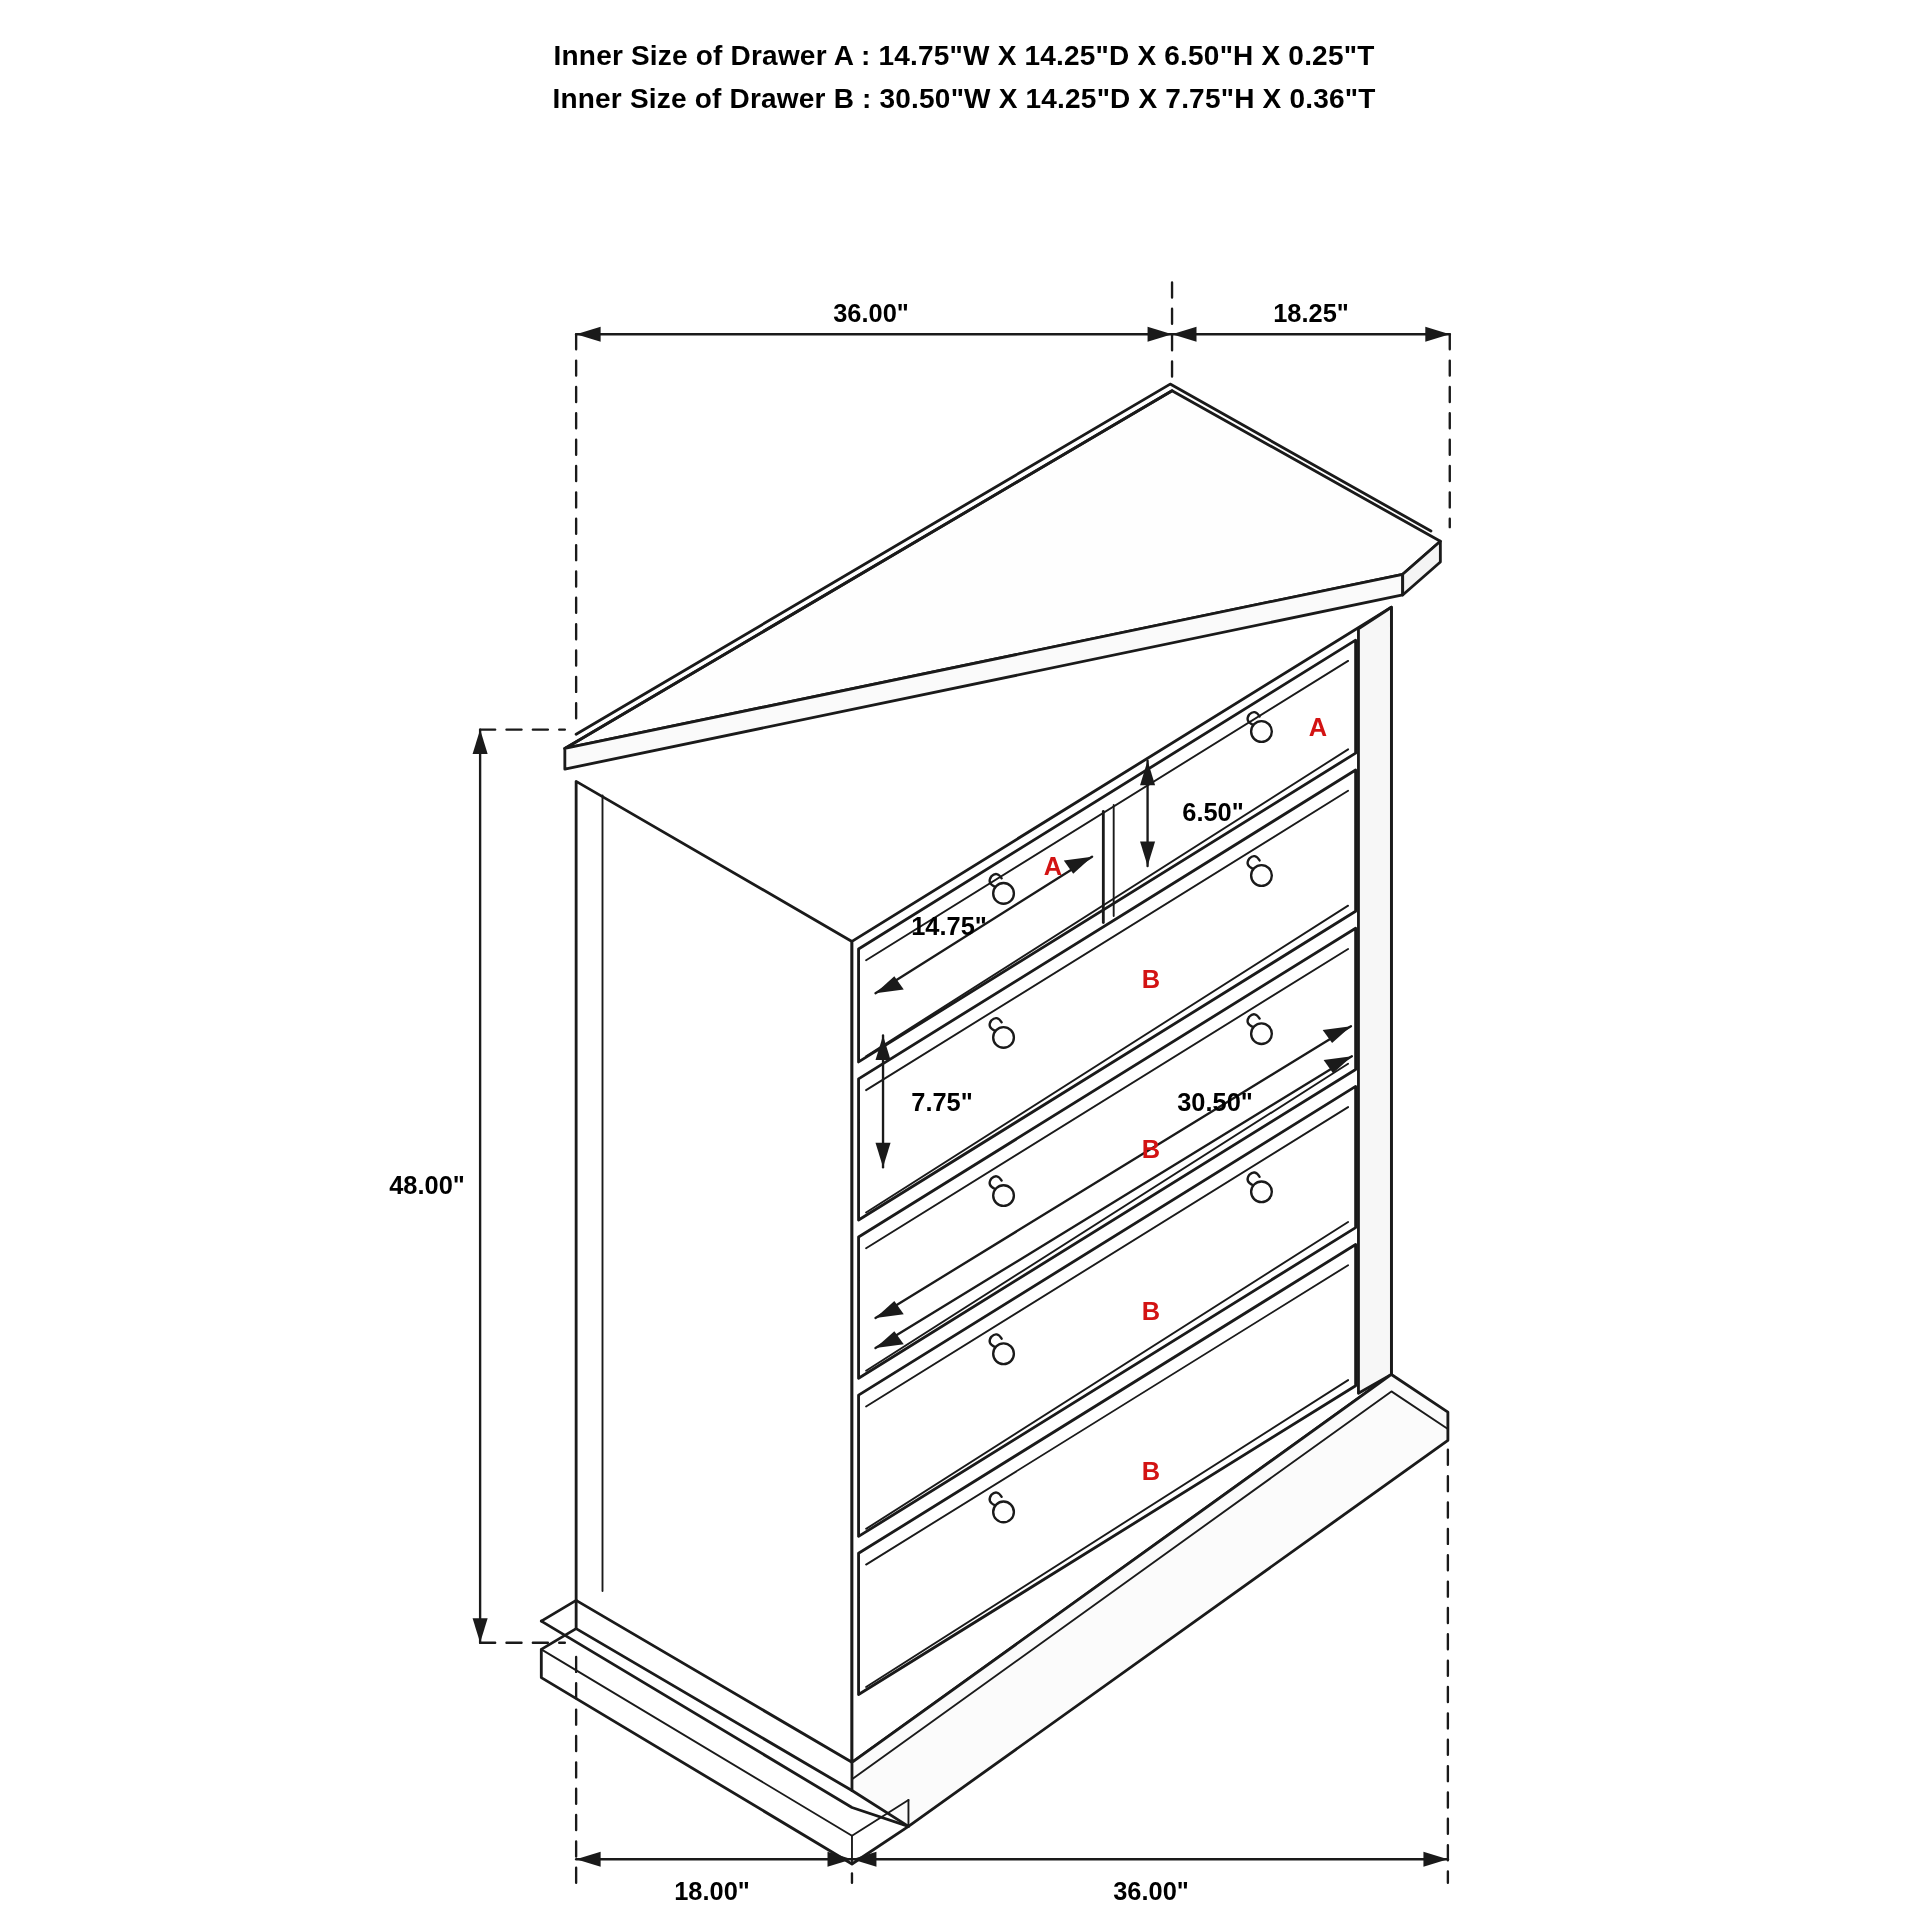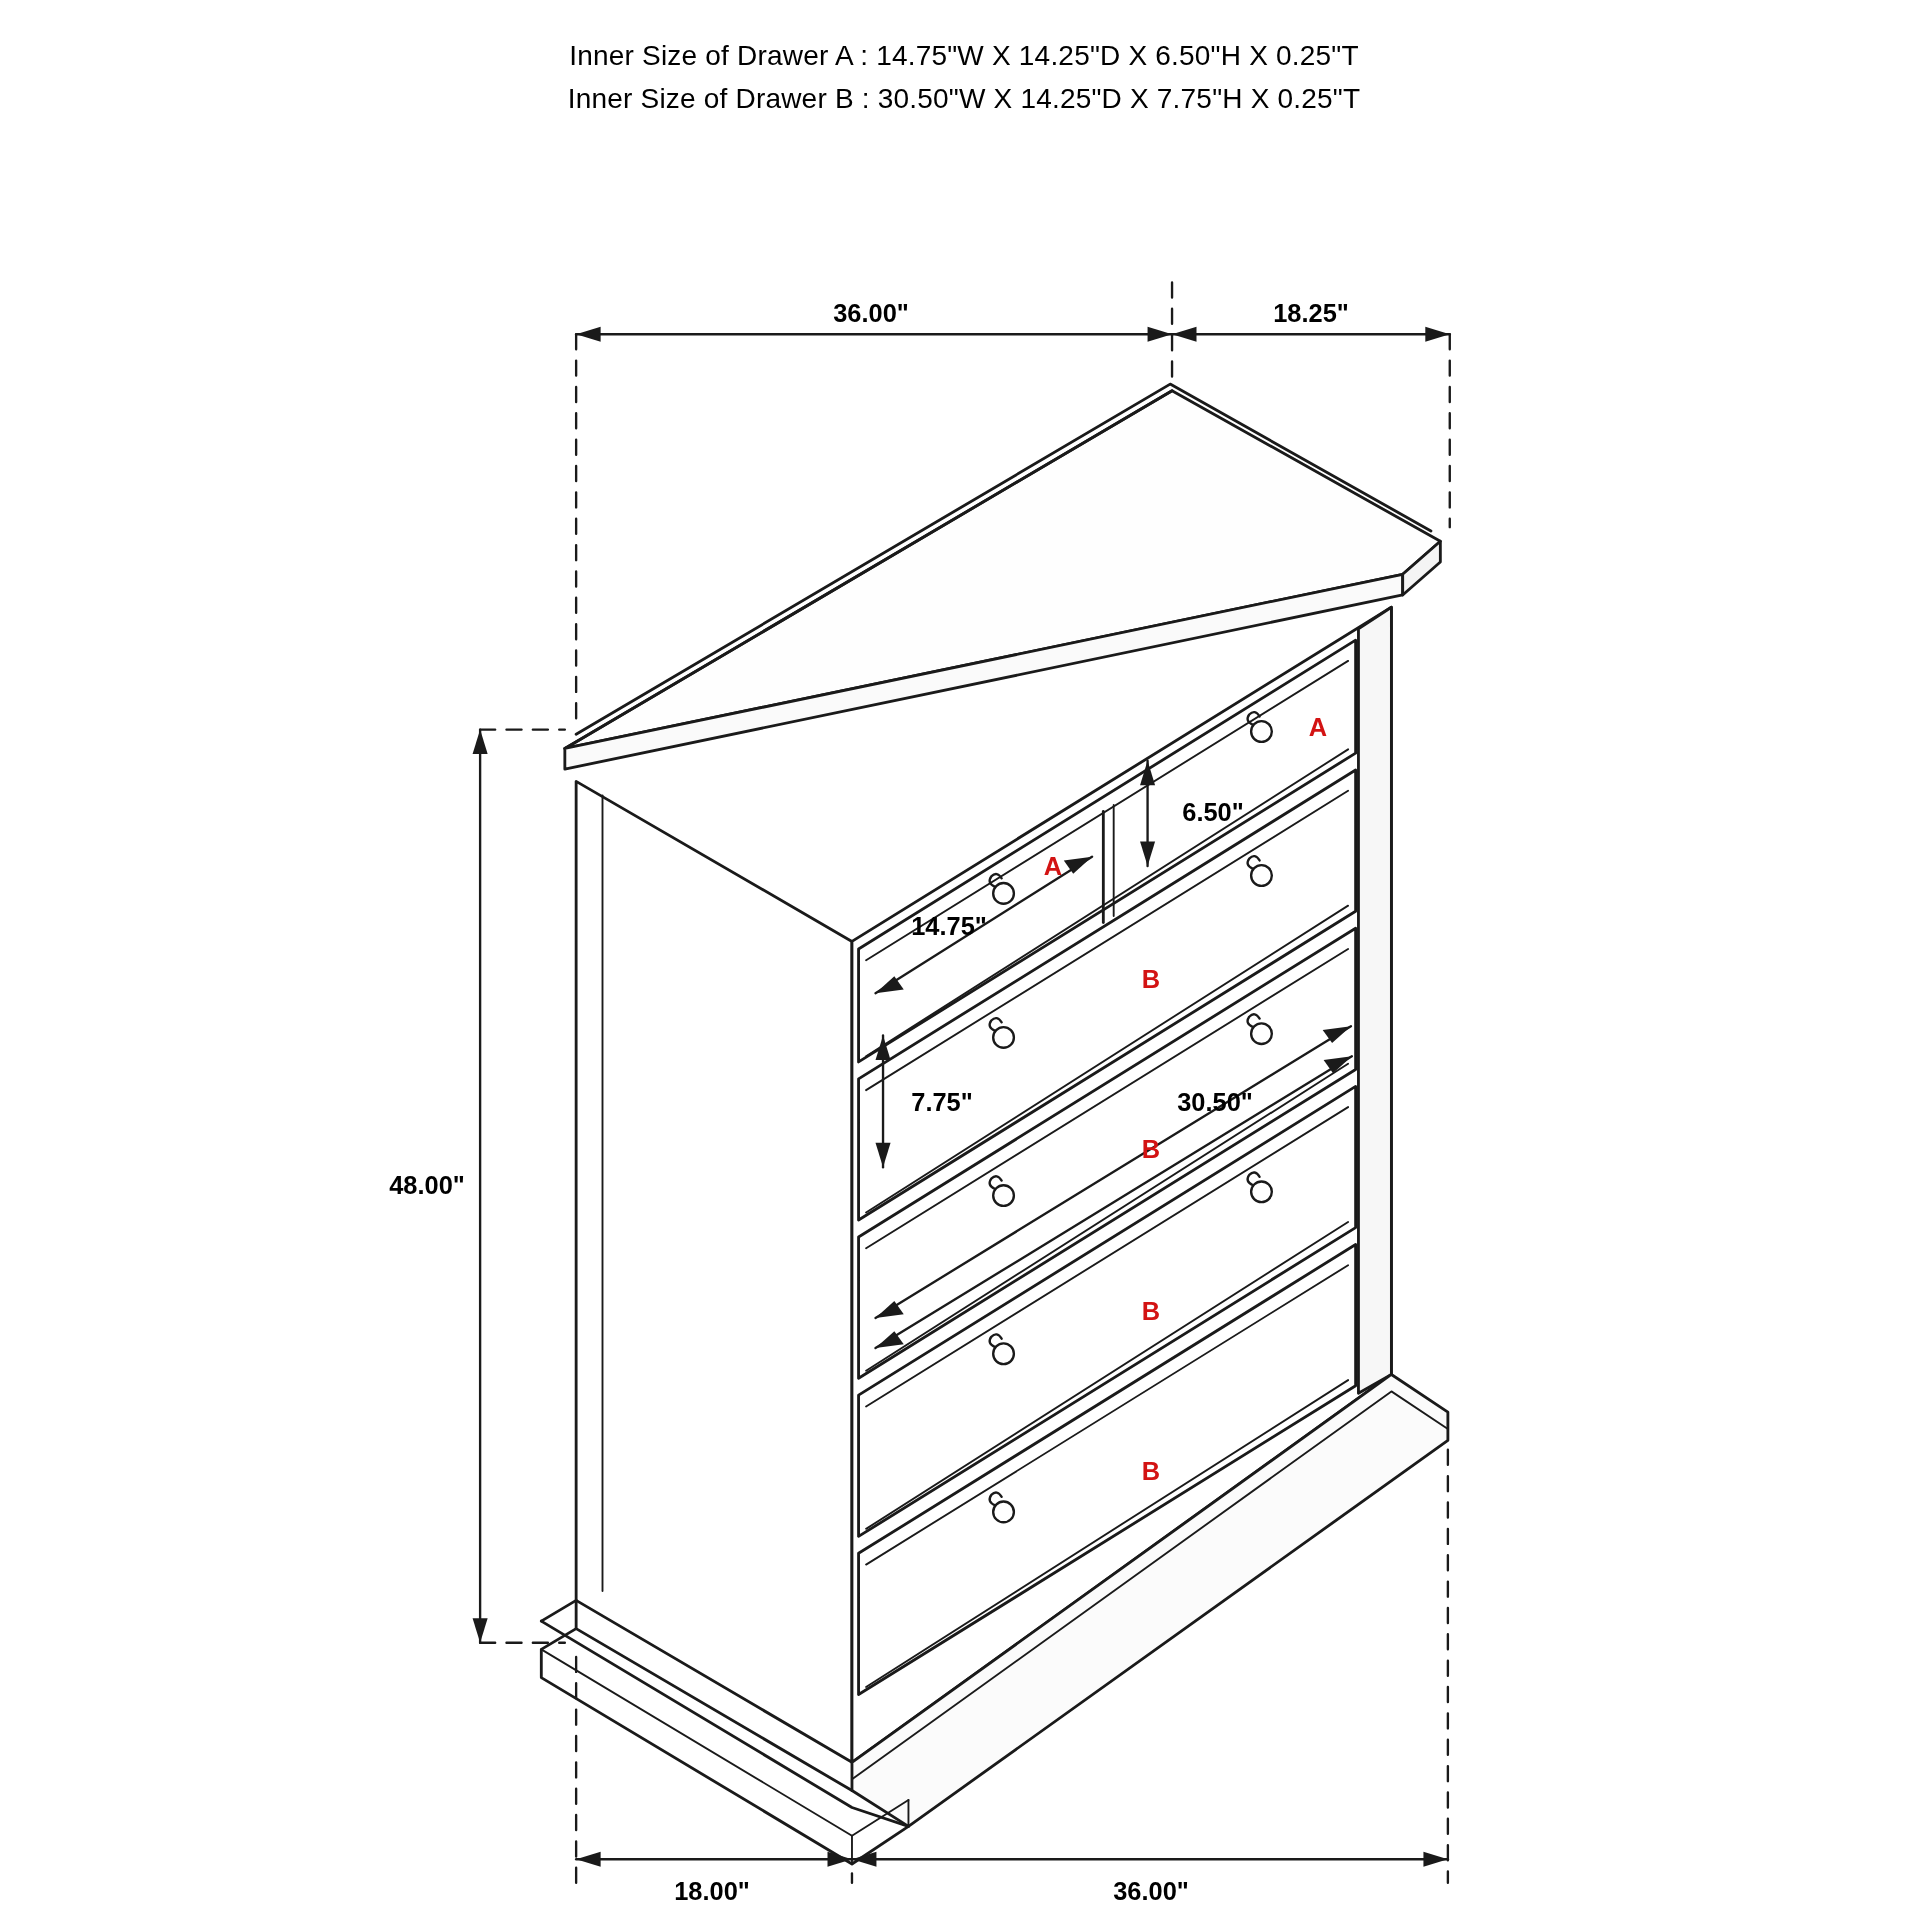--- a/index.html
+++ b/index.html
@@ -21,21 +21,21 @@
   }
   .title-block {
     position: absolute;
     left: 0;
     top: 34px;
     width: 1928px;
     text-align: center;
   }
   .title-line {
     font-size: 28px;
-    font-weight: normal;
+    font-weight: bold;
     letter-spacing: 0.2px;
     line-height: 43px;
     white-space: nowrap;
   }
   svg#drawing {
     position: absolute;
     left: 0;
     top: 0;
   }
   .dim-label {
@@ -56,21 +56,21 @@
     transform: translate(-50%, -50%);
   }
 </style>
 </head>
 <body>
 
 <div id="stage">
 
   <div class="title-block">
     <div class="title-line">Inner Size of Drawer A : 14.75"W X 14.25"D X 6.50"H X 0.25"T</div>
-    <div class="title-line">Inner Size of Drawer B : 30.50"W X 14.25"D X 7.75"H X 0.25"T</div>
+    <div class="title-line">Inner Size of Drawer B : 30.50"W X 14.25"D X 7.75"H X 0.36"T</div>
   </div>
 
   <svg id="drawing" width="1928" height="1928" viewBox="0 0 2048 2048">
     <g fill="none" stroke="#1a1a1a" stroke-width="3" stroke-linejoin="round" stroke-linecap="round">
 
       <g>
         <path d="M 600 795 L 1245 415 L 1530 575 L 1490 610 Z" fill="#fefefe"></path>
         <path d="M 612 780 L 1243 408 L 1520 564" fill="none"></path>
         <path d="M 600 795 L 1245 415" fill="none"></path>
       </g>

